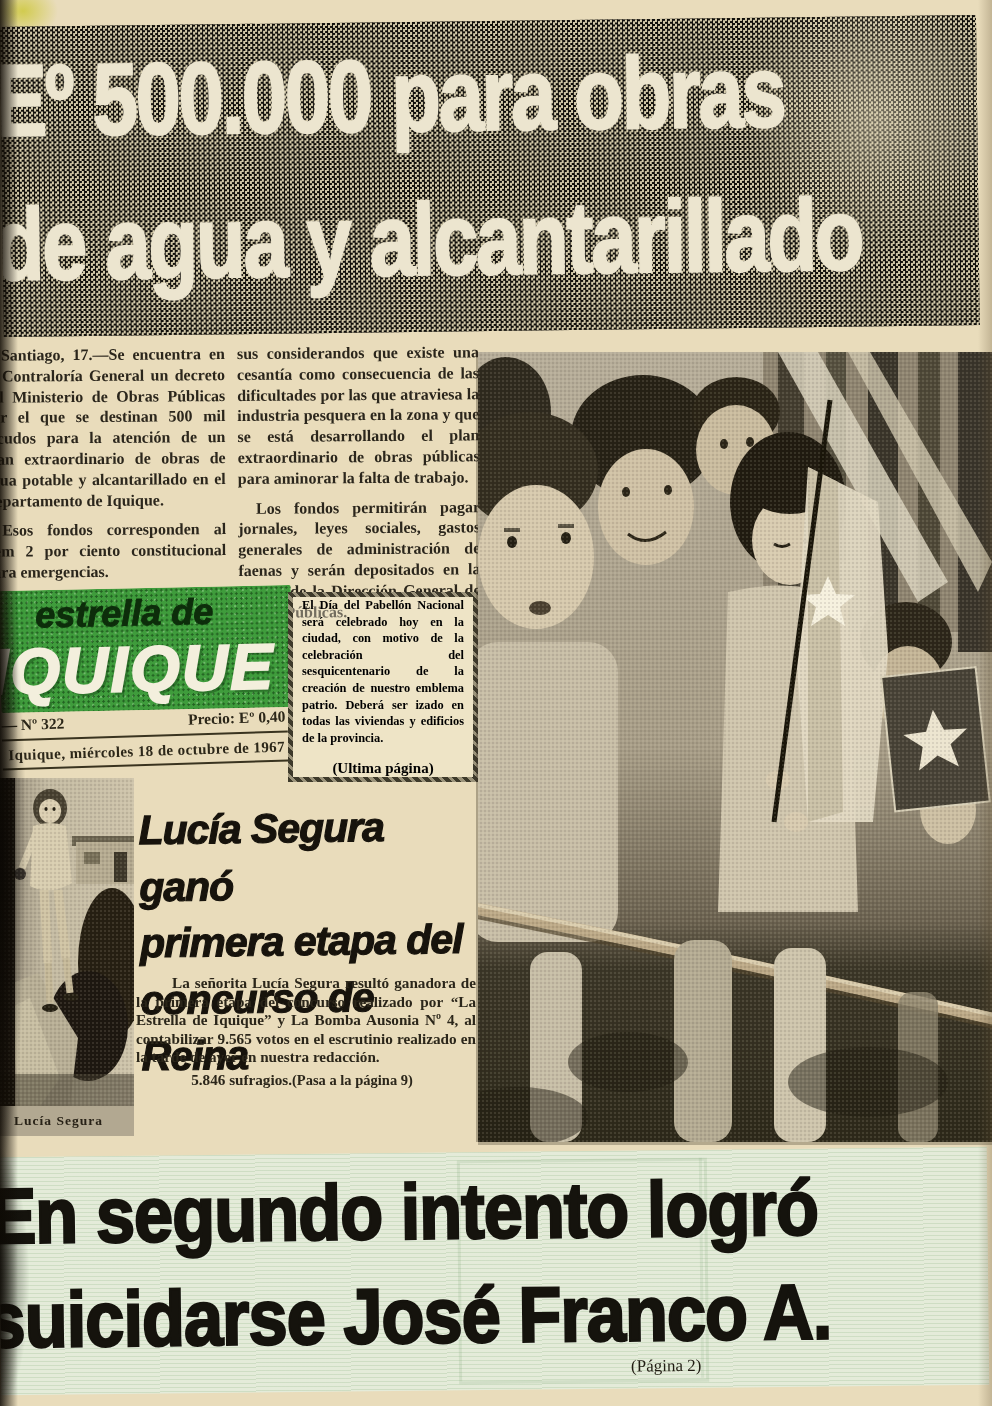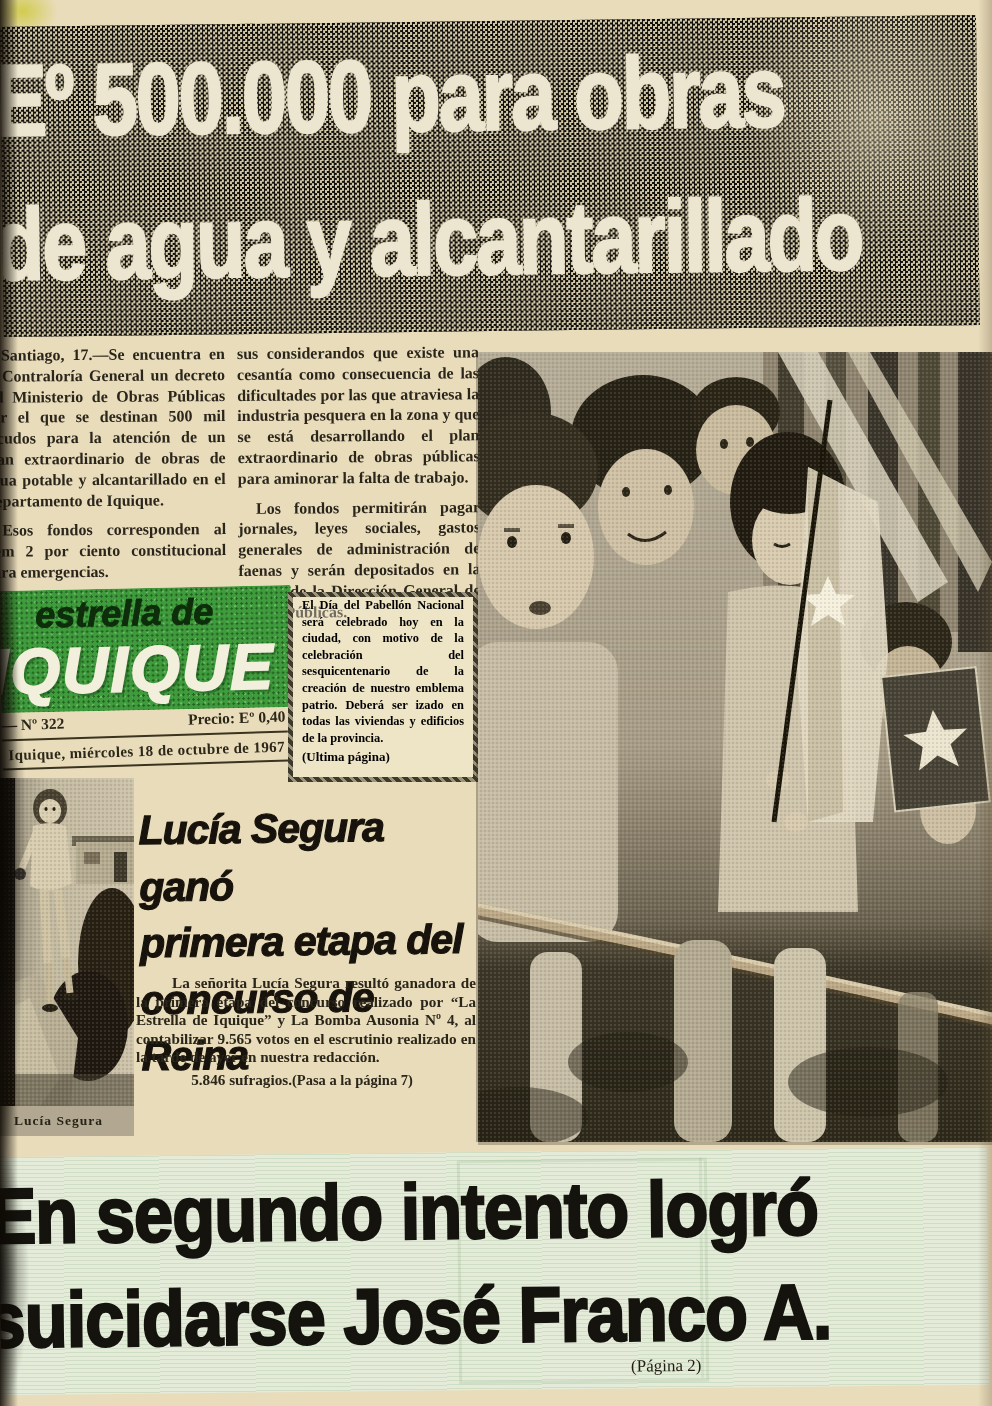--- a/index.html
+++ b/index.html
@@ -59,21 +59,21 @@
   .issue-row{display:flex;justify-content:space-between;font-size:15.5px;
     padding:0 2px 5px 0;border-bottom:2px solid #39331f;}
   .date-row{font-size:15px;padding:6px 0 4px 6px;border-bottom:2px solid #39331f;
     letter-spacing:.4px;}
 
   
   .notice{left:288px;top:592px;width:190px;height:190px;box-sizing:border-box;
     border:5px solid;border-image:repeating-linear-gradient(45deg,#3e3a2b 0 4px,#9b937a 4px 7px) 5;
     padding:0 9px 4px;font-weight:700;font-size:12.4px;line-height:1.34;
     text-align:justify;color:#000000;background:rgba(250,244,222,.35);}
-  .notice .ref{text-align:left;font-size:13px;margin-top:2px;}
+  .notice .ref{text-align:center;font-size:15px;margin-top:12px;}
 
   
   .photo-main{left:478px;top:352px;width:514px;height:790px;overflow:hidden;
     background:#a8a08e;box-shadow:-2px 0 0 rgba(60,52,36,.35),0 3px 0 rgba(60,52,36,.3);}
   .photo-left{left:0;top:778px;width:134px;height:358px;overflow:hidden;
     display:flex;flex-direction:column;}
   .photo-left svg{flex:1;}
   .caption{height:30px;background:#b2a891;color:#282217;font-weight:700;
     font-size:13.5px;padding:7px 0 0 14px;box-sizing:border-box;letter-spacing:1px;}
 
@@ -274,21 +274,21 @@
 
 <div class="abs q-headline">
   <div>Lucía Segura ganó</div>
   <div>primera etapa del</div>
   <div>concurso de Reina</div>
 </div>
 <div class="abs q-body">
   <p>La señorita Lucía Segura resultó ganadora de la primera etapa del concurso realizado por “La Estrella de Iquique” y La Bomba Ausonia Nº 4, al contabilizar 9.565 votos en el escrutinio realizado en la tarde de ayer en nuestra redacción.</p>
   <div class="q-last">
     <span>5.846 sufragios.</span>
-    <span class="cont">(Pasa a la página 7)</span>
+    <span class="cont">(Pasa a la página 9)</span>
   </div>
 </div>
 
 <div class="abs band">
   <div class="ghost-box"></div>
   <div class="ghost-line"></div>
   <div class="band-line band-l1">En segundo intento logró</div>
   <div class="band-line band-l2">suicidarse José Franco A.</div>
   <div class="band-ref">(Página 2)</div>
 </div>

